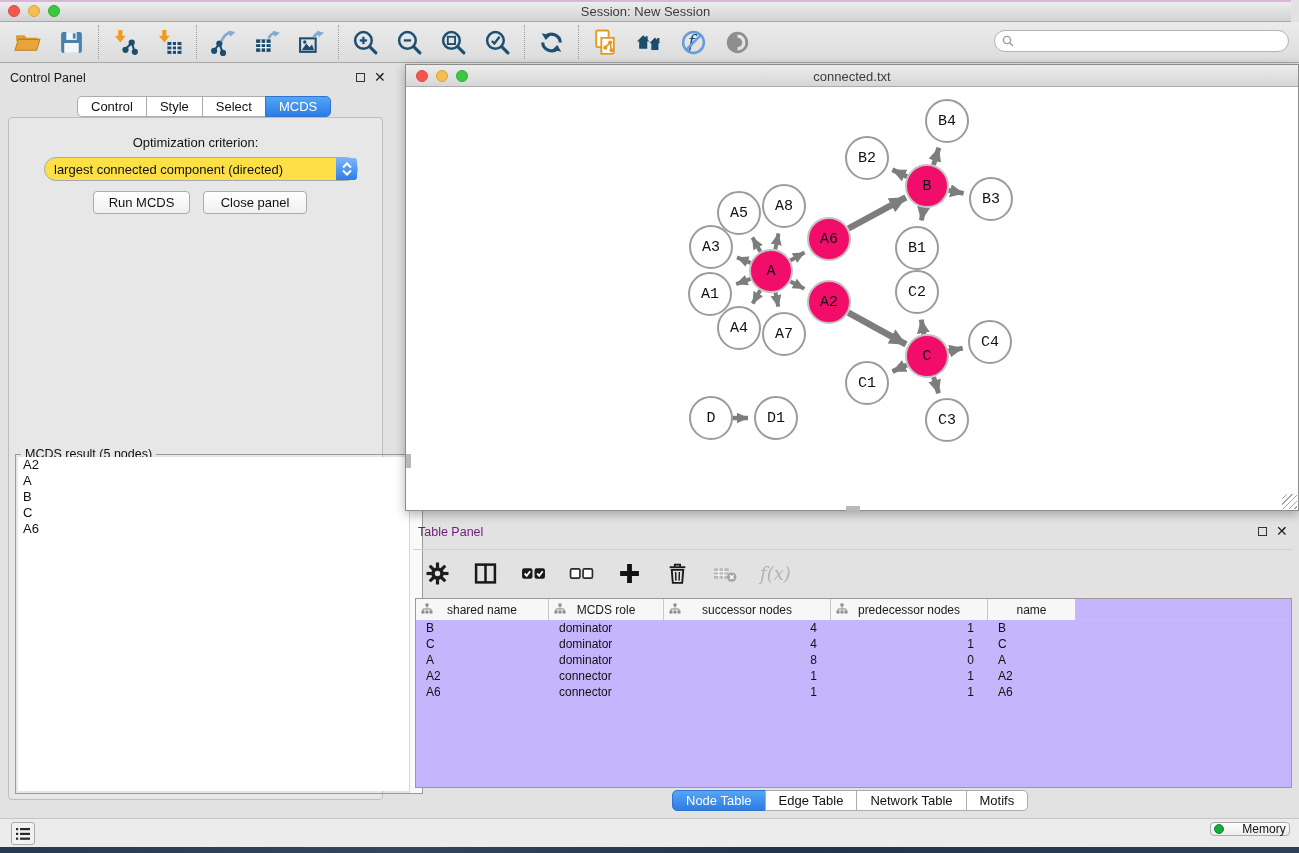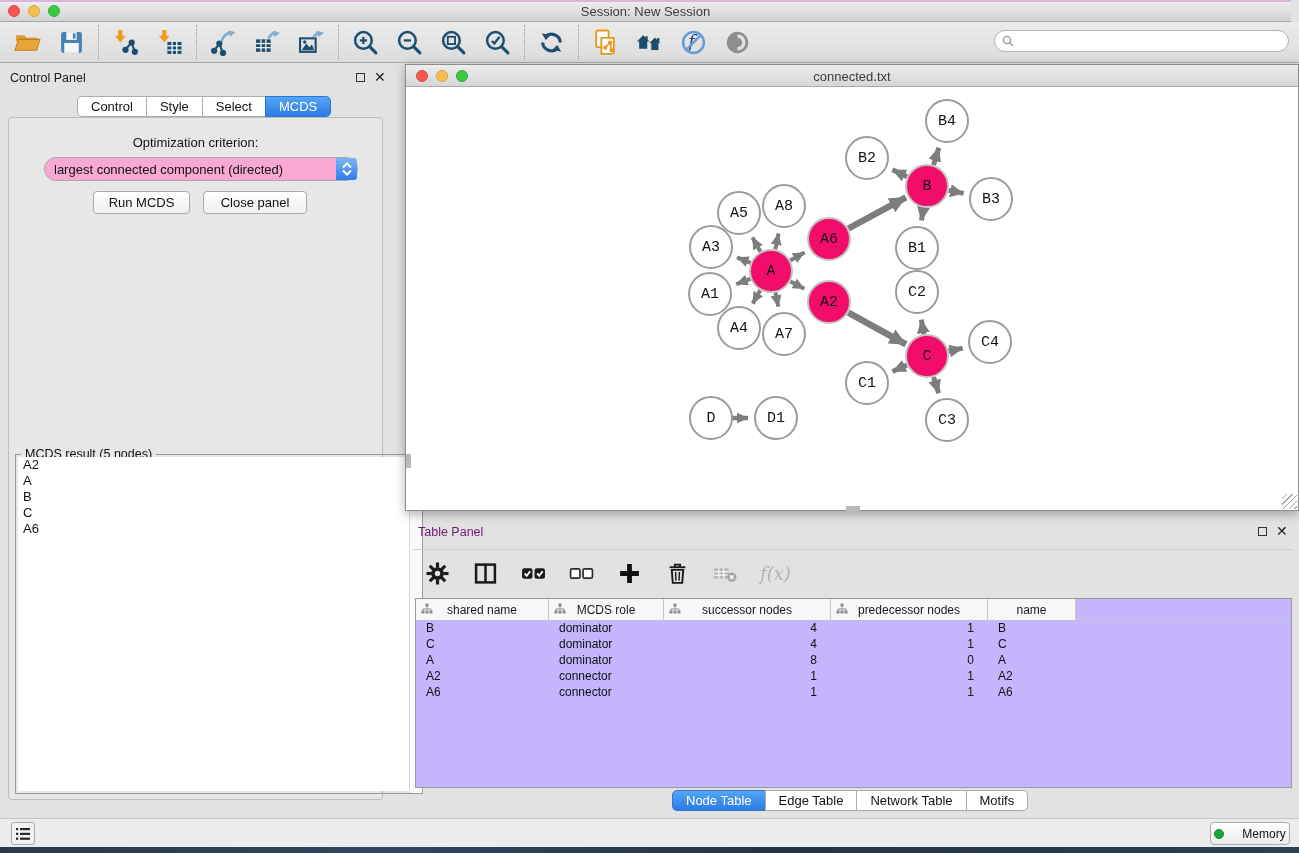--- a/index.html
+++ b/index.html
@@ -42,21 +42,21 @@
   .seg-btn { height:21px; background:#fff; border:1px solid #acacac; margin-left:-1px;
     font-size:13px; color:#111; display:flex; align-items:center; justify-content:center; padding:0 13px; cursor:default; }
   .seg-btn:first-child { border-radius:5px 0 0 5px; margin-left:0; }
   .seg-btn:last-child { border-radius:0 5px 5px 0; }
   .seg-btn.active { background:linear-gradient(#55a5f6,#2c7ce6); border-color:#2f74cf; color:#fff; }
   #cp-tabs { left:77px; top:96px; }
 
   #cp-body { position:absolute; left:8px; top:117px; width:375px; height:683px;
     background:#e7e7e7; border:1px solid #bdbdbd; border-radius:4px; }
   #opt-label { position:absolute; left:0; right:0; top:17px; text-align:center; font-size:13px; color:#111; }
-  #dropdown { position:absolute; left:35px; top:39px; width:314px; height:24px; background:#f9a8d4;
+  #dropdown { position:absolute; left:35px; top:39px; width:314px; height:24px; background:#fde047;
     border:1px solid #a9a9a9; border-radius:12px; display:flex; align-items:center; }
   #dropdown-value { flex:1; font-size:13px; color:#111; padding-left:9px; white-space:nowrap; overflow:hidden; }
   #dropdown-stepper { width:21px; height:22px; border-radius:0 3px 3px 0;
     background:linear-gradient(#7cb5f8,#2d7ce9); display:flex; align-items:center; justify-content:center; }
   .push-btn { position:absolute; height:23px; background:linear-gradient(#ffffff,#f0f0f0);
     border:1px solid #ababab; border-radius:4px; font-size:13px; color:#111;
     display:flex; align-items:center; justify-content:center; cursor:default; }
   #run-btn { left:84px; top:73px; width:97px; }
   #closepanel-btn { left:194px; top:73px; width:104px; }
 
@@ -95,21 +95,21 @@
   .td { font-size:12px; color:#111; line-height:16px; white-space:nowrap; overflow:hidden; }
   .td.left { text-align:left; padding-left:10px; }
   .td.right { text-align:right; padding-right:14px; }
 
   #tp-tabs { left:672px; top:790px; }
 
   
   #status-bar { position:absolute; left:0; top:818px; width:1299px; height:29px; background:#ececec; border-top:1px solid #c6c6c6; }
   #list-btn { position:absolute; left:11px; top:3px; width:24px; height:23px; background:#f2f2f2;
     border:1px solid #ababab; border-radius:3px; display:flex; align-items:center; justify-content:center; }
-  #memory-btn { position:absolute; right:9px; top:3px; width:80px; height:23px;
+  #memory-btn { position:absolute; right:9px; top:3px; width:80px; height:14px;
     background:linear-gradient(#ffffff,#ececec); border:1px solid #ababab; border-radius:4px;
     display:flex; align-items:center; justify-content:center; gap:18px; font-size:12px; color:#111; }
   #memory-dot { width:10px; height:10px; border-radius:50%; background:#18a93c; border:1px solid #0f8a2e; }
   #wallpaper { position:absolute; left:0; top:847px; width:1299px; height:6px;
     background:linear-gradient(90deg,#26394e,#31465c 30%,#203349 60%,#2b4054); }
 </style>
 </head>
 <body>
 
 <div id="app">

